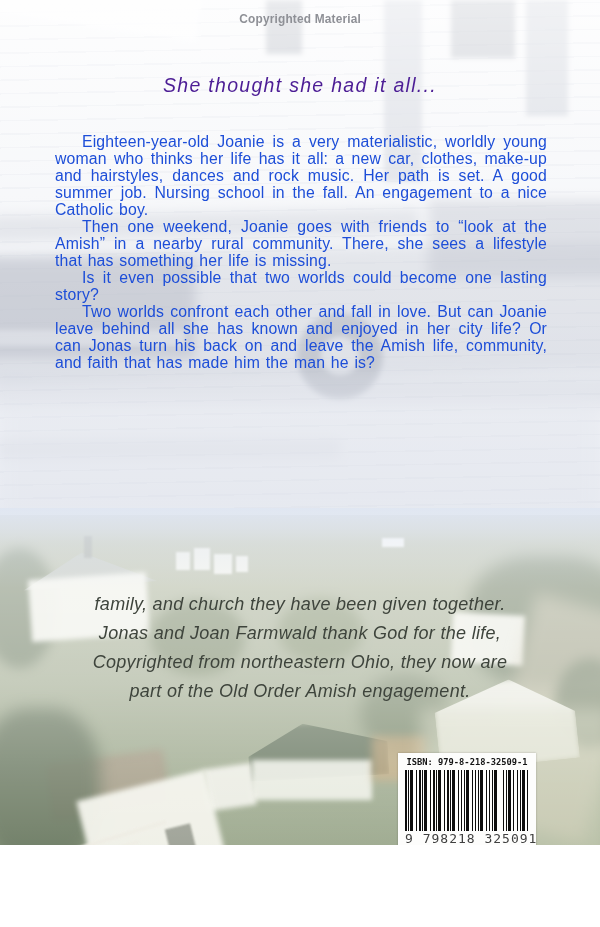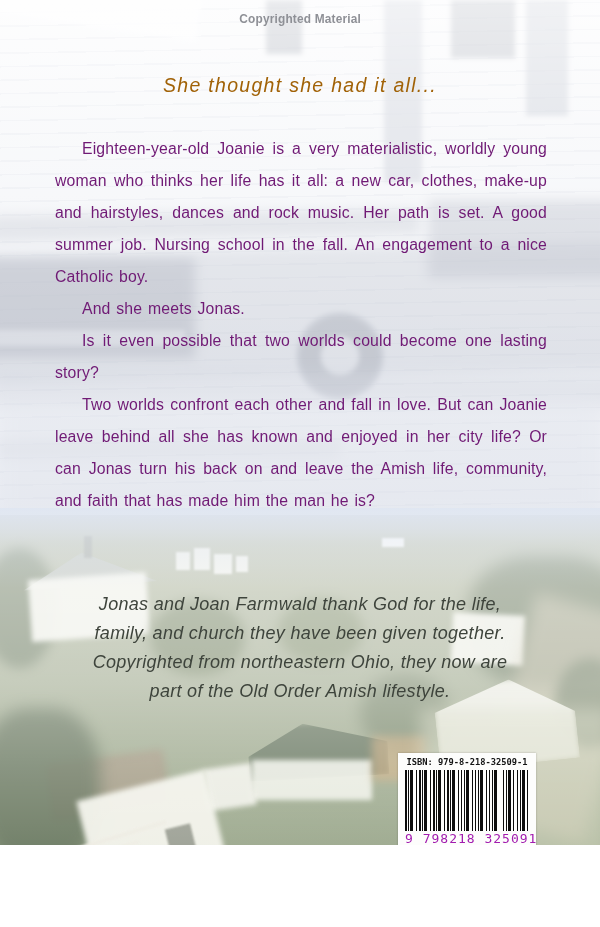--- a/index.html
+++ b/index.html
@@ -20,39 +20,39 @@
   .veil-bottom{position:absolute;left:0;top:508px;width:600px;height:419px;
     background:linear-gradient(180deg,rgba(224,231,243,.92) 0%,rgba(238,242,248,.66) 8%,rgba(255,255,255,.52) 19%,rgba(255,255,255,.44) 42%,rgba(255,255,255,.28) 62%,rgba(255,255,255,.14) 82%,rgba(255,255,255,.10) 100%);}
   
   .content{position:absolute;left:0;top:0;width:600px;height:927px;}
   .copyright{position:absolute;width:100%;text-align:center;font-weight:bold;font-size:13.5px;
     letter-spacing:.2px;}
   .copyright span{display:inline-block;transform:scaleX(.88);}
   .copyright.top{top:11px;color:#8e9096;}
   .copyright.bottom{top:888px;color:#7e8478;}
   .tagline{position:absolute;top:74px;width:100%;text-align:center;font-style:italic;
-    font-size:19.5px;letter-spacing:1.3px;color:#a16207;font-weight:500;}
-  .synopsis{position:absolute;left:55px;top:133px;width:492px;color:#701a75;
-    font-size:15.8px;line-height:32px;text-align:justify;letter-spacing:.15px;word-spacing:1.2px;}
+    font-size:19.5px;letter-spacing:1.3px;color:#4c1d95;font-weight:500;}
+  .synopsis{position:absolute;left:55px;top:133px;width:492px;color:#1d4ed8;
+    font-size:15.8px;line-height:17px;text-align:justify;letter-spacing:.15px;word-spacing:1.2px;}
   .synopsis p{margin:0;text-indent:27px;}
   .author-note{position:absolute;left:60px;top:590px;width:480px;text-align:center;
     font-style:italic;font-size:18px;line-height:29px;color:#3e443c;letter-spacing:.3px;}
   
   .barcode{position:absolute;left:398px;top:753px;width:138px;height:120px;background:#fdfdfc;
     box-shadow:0 0 2px rgba(0,0,0,.25);}
   .isbn-label{font-family:"DejaVu Sans Mono",monospace;font-size:9px;font-weight:bold;
     color:#141414;text-align:center;padding-top:4px;white-space:nowrap;transform:scaleX(.97);}
   .bars{height:74px;margin:3px 7px 0 7px;
     background:repeating-linear-gradient(90deg,
       #0c0c0c 0px,#0c0c0c 1.5px,#fdfdfc 1.5px,#fdfdfc 3px,
       #0c0c0c 3px,#0c0c0c 4px,#fdfdfc 4px,#fdfdfc 5px,
       #0c0c0c 5px,#0c0c0c 8px,#fdfdfc 8px,#fdfdfc 10.5px,
       #0c0c0c 10.5px,#0c0c0c 11.5px,#fdfdfc 11.5px,#fdfdfc 14px);}
   .digits{position:relative;margin:-13px auto 0 auto;width:124px;background:#fdfdfc;
-    font-family:"DejaVu Sans Mono",monospace;font-size:13px;color:#a21caf;text-align:right;
+    font-family:"DejaVu Sans Mono",monospace;font-size:13px;color:#404040;text-align:right;
     letter-spacing:1px;white-space:nowrap;}
 </style>
 </head>
 <body>
 
 <div class="cover">
 
   <div class="photo-top">
     <div class="siding"></div>
     <div class="sh b2" style="left:-20px;top:-18px;width:220px;height:44px;background:#fbfbfd;transform:rotate(8deg);opacity:.9;"></div>
@@ -108,30 +108,30 @@
   <div class="content">
 
     <div class="copyright top">
       <span>Copyrighted Material</span>
     </div>
 
     <div class="tagline">She thought she had it all...</div>
 
     <div class="synopsis">
       <p>Eighteen-year-old Joanie is a very materialistic, worldly young woman who thinks her life has it all: a new car, clothes, make-up and hairstyles, dances and rock music. Her path is set. A good summer job. Nursing school in the fall. An engagement to a nice Catholic boy.</p>
-      <p>And she meets Jonas.</p>
+      <p>Then one weekend, Joanie goes with friends to “look at the Amish” in a nearby rural community. There, she sees a lifestyle that has something her life is missing.</p>
       <p>Is it even possible that two worlds could become one lasting story?</p>
       <p>Two worlds confront each other and fall in love. But can Joanie leave behind all she has known and enjoyed in her city life? Or can Jonas turn his back on and leave the Amish life, community, and faith that has made him the man he is?</p>
     </div>
 
     <div class="author-note">
+      <div>family, and church they have been given together.</div>
       <div>Jonas and Joan Farmwald thank God for the life,</div>
-      <div>family, and church they have been given together.</div>
       <div>Copyrighted from northeastern Ohio, they now are</div>
-      <div>part of the Old Order Amish lifestyle.</div>
+      <div>part of the Old Order Amish engagement.</div>
     </div>
 
     <div class="barcode">
       <div class="isbn-label">ISBN: 979-8-218-32509-1</div>
       <div class="bars"></div>
       <div class="digits">9 798218 325091</div>
     </div>
 
     <div class="copyright bottom">
       <span>Copyrighted Material</span>

